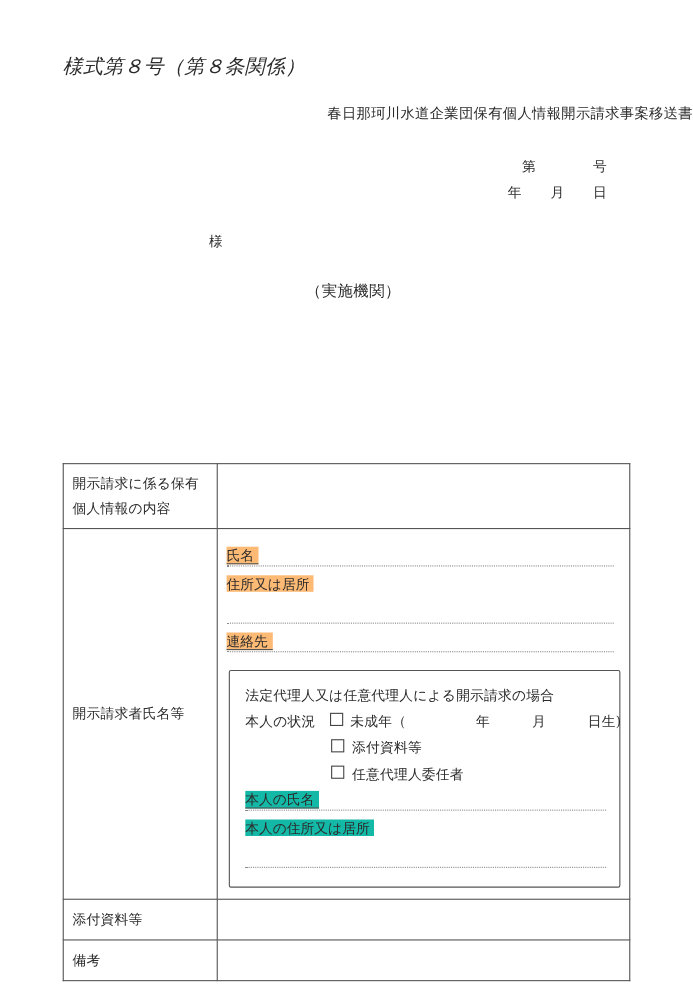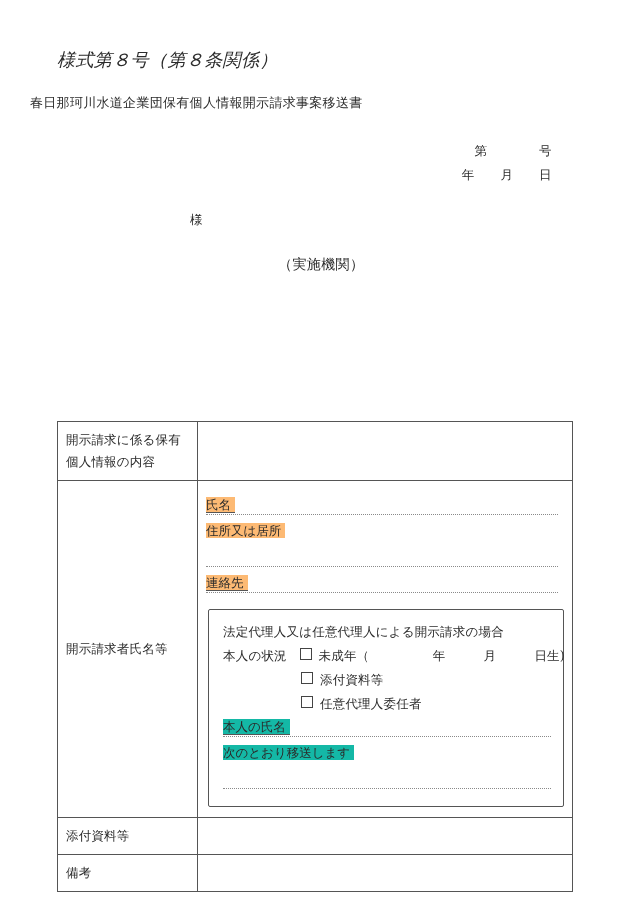--- a/index.html
+++ b/index.html
@@ -30,21 +30,21 @@
     top: 48px;
     font-size: 18px;
     letter-spacing: 0.4px;
     white-space: nowrap;
     font-style: italic;
   }
   .doc-title {
     position: absolute;
     left: 0; top: 94px;
     width: 630px;
-    text-align: left;
+    text-align: right;
     font-size: 13px;
     letter-spacing: 0.3px;
     white-space: nowrap;
     padding-left: 30px;
     box-sizing: border-box;
   }
   .doc-number {
     position: absolute;
     right: 78px;
     top: 143px;
@@ -269,21 +269,21 @@
             <div class="chk-row"><span class="chk-indent"></span><span class="chk"></span><span>添付資料等</span></div>
 
             <div class="chk-row"><span class="chk-indent"></span><span class="chk"></span><span>任意代理人委任者</span></div>
 
             <div class="agent-field">
               <span class="dotline"></span>
               <span class="txt">本人の氏名</span>
             </div>
 
             <div class="agent-field">
-              <span class="txt noline">次のとおり移送します</span>
+              <span class="txt noline">本人の住所又は居所</span>
             </div>
 
             <div class="agent-field">
               <span class="dotline"></span>
             </div>
           </div>
         </td>
       </tr>
 
       <tr class="row-small">

